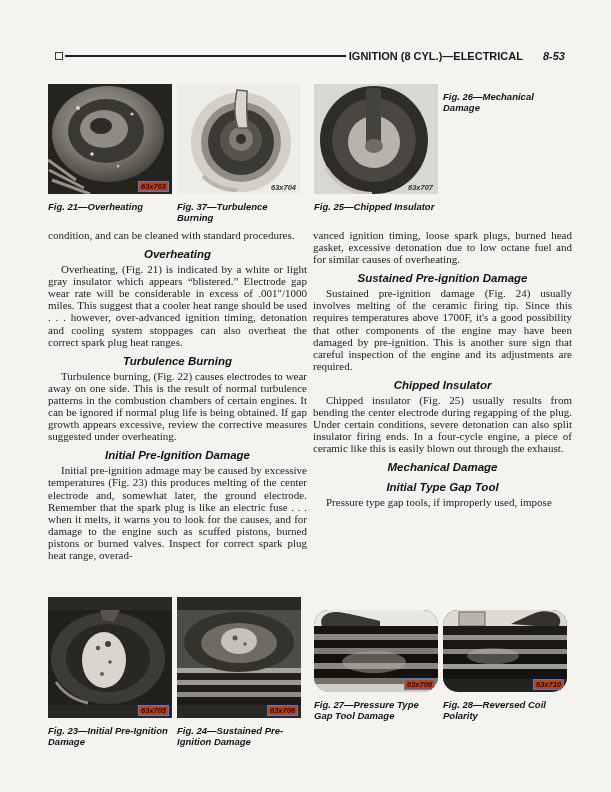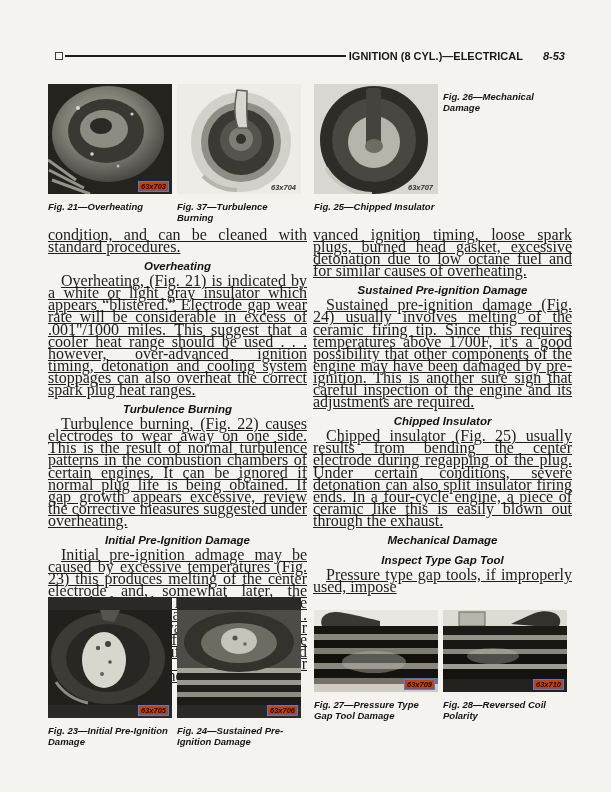--- a/index.html
+++ b/index.html
@@ -21,39 +21,39 @@
   
   .fig-row{position:absolute;left:48px;display:flex;}
   .fig-row.top{top:84px;}
   .fig-row.bottom{top:597px;}
   figure{margin:0;width:124px;margin-right:5px;display:flex;flex-direction:column;}
   figure.pair-end{margin-right:13px;}
   figure:last-child{margin-right:0;}
   .photo{position:relative;width:124px;overflow:hidden;background:#2a2925;}
   .photo.h-top{height:110px;}
   .photo.h-bl{height:121px;}
-  .photo.h-br{height:82px;margin-top:13px;}
+  .photo.h-br{height:82px;margin-top:13px;border-radius:15px;}
   .photo svg{display:block;width:100%;height:100%;}
   .photo-tag{
     position:absolute;right:3px;bottom:2px;
     font:italic bold 7.5px "Liberation Sans", sans-serif;
     padding:0 2px;line-height:9px;
   }
   .photo-tag.boxed{background:#c2410c;color:#101010;border:1px solid #3b82f6;}
   .photo-tag.plain{color:#33322e;font-style:italic;}
   figcaption{
     margin-top:7px;
     font:italic bold 9.5px/11px "Liberation Sans", sans-serif;
     color:#141414;
   }
   
   .col{position:absolute;top:229px;width:259px;}
   .col-left{left:48px;}
   .col-right{left:313px;}
-  .col p{margin:0;font-size:16px;line-height:12.1px;text-align:justify;color:#1d1d1d;text-decoration:underline;}
+  .col p{margin:0;font-size:11px;line-height:12.1px;text-align:justify;color:#1d1d1d;}
   .col p.ind{text-indent:13px;}
   .col h3{
     font:italic bold 11.5px/13px "Liberation Sans", sans-serif;
     margin:7px 0 2px 0;color:#121212;text-align:center;
   }
 </style>
 </head>
 <body>
 
 <div class="page-header">
@@ -141,21 +141,21 @@
   <p class="ind">Initial pre-ignition admage may be caused by excessive temperatures (Fig. 23) this produces melting of the center electrode and, somewhat later, the ground electrode. Remember that the spark plug is like an electric fuse . . . when it melts, it warns you to look for the causes, and for damage to the engine such as scuffed pistons, burned pistons or burned valves. Inspect for correct spark plug heat range, overad-</p>
 </div>
 
 <div class="col col-right">
   <p class="para cont">vanced ignition timing, loose spark plugs, burned head gasket, excessive detonation due to low octane fuel and for similar causes of overheating.</p>
   <h3>Sustained Pre-ignition Damage</h3>
   <p class="ind">Sustained pre-ignition damage (Fig. 24) usually involves melting of the ceramic firing tip. Since this requires temperatures above 1700F, it's a good possibility that other components of the engine may have been damaged by pre-ignition. This is another sure sign that careful inspection of the engine and its adjustments are required.</p>
   <h3>Chipped Insulator</h3>
   <p class="ind">Chipped insulator (Fig. 25) usually results from bending the center electrode during regapping of the plug. Under certain conditions, severe detonation can also split insulator firing ends. In a four-cycle engine, a piece of ceramic like this is easily blown out through the exhaust.</p>
   <h3>Mechanical Damage</h3>
-  <h3>Inspect Type Gap Tool</h3>
+  <h3>Initial Type Gap Tool</h3>
   <p class="ind">Pressure type gap tools, if improperly used, impose</p>
 </div>
 
 <div class="fig-row bottom">
 
   <figure>
     <div class="photo h-bl">
       <svg viewBox="0 0 124 95">
         <rect width="124" height="95" fill="#21201c"></rect>
         <ellipse cx="60" cy="48" rx="57" ry="46" fill="#3d3b35"></ellipse>

